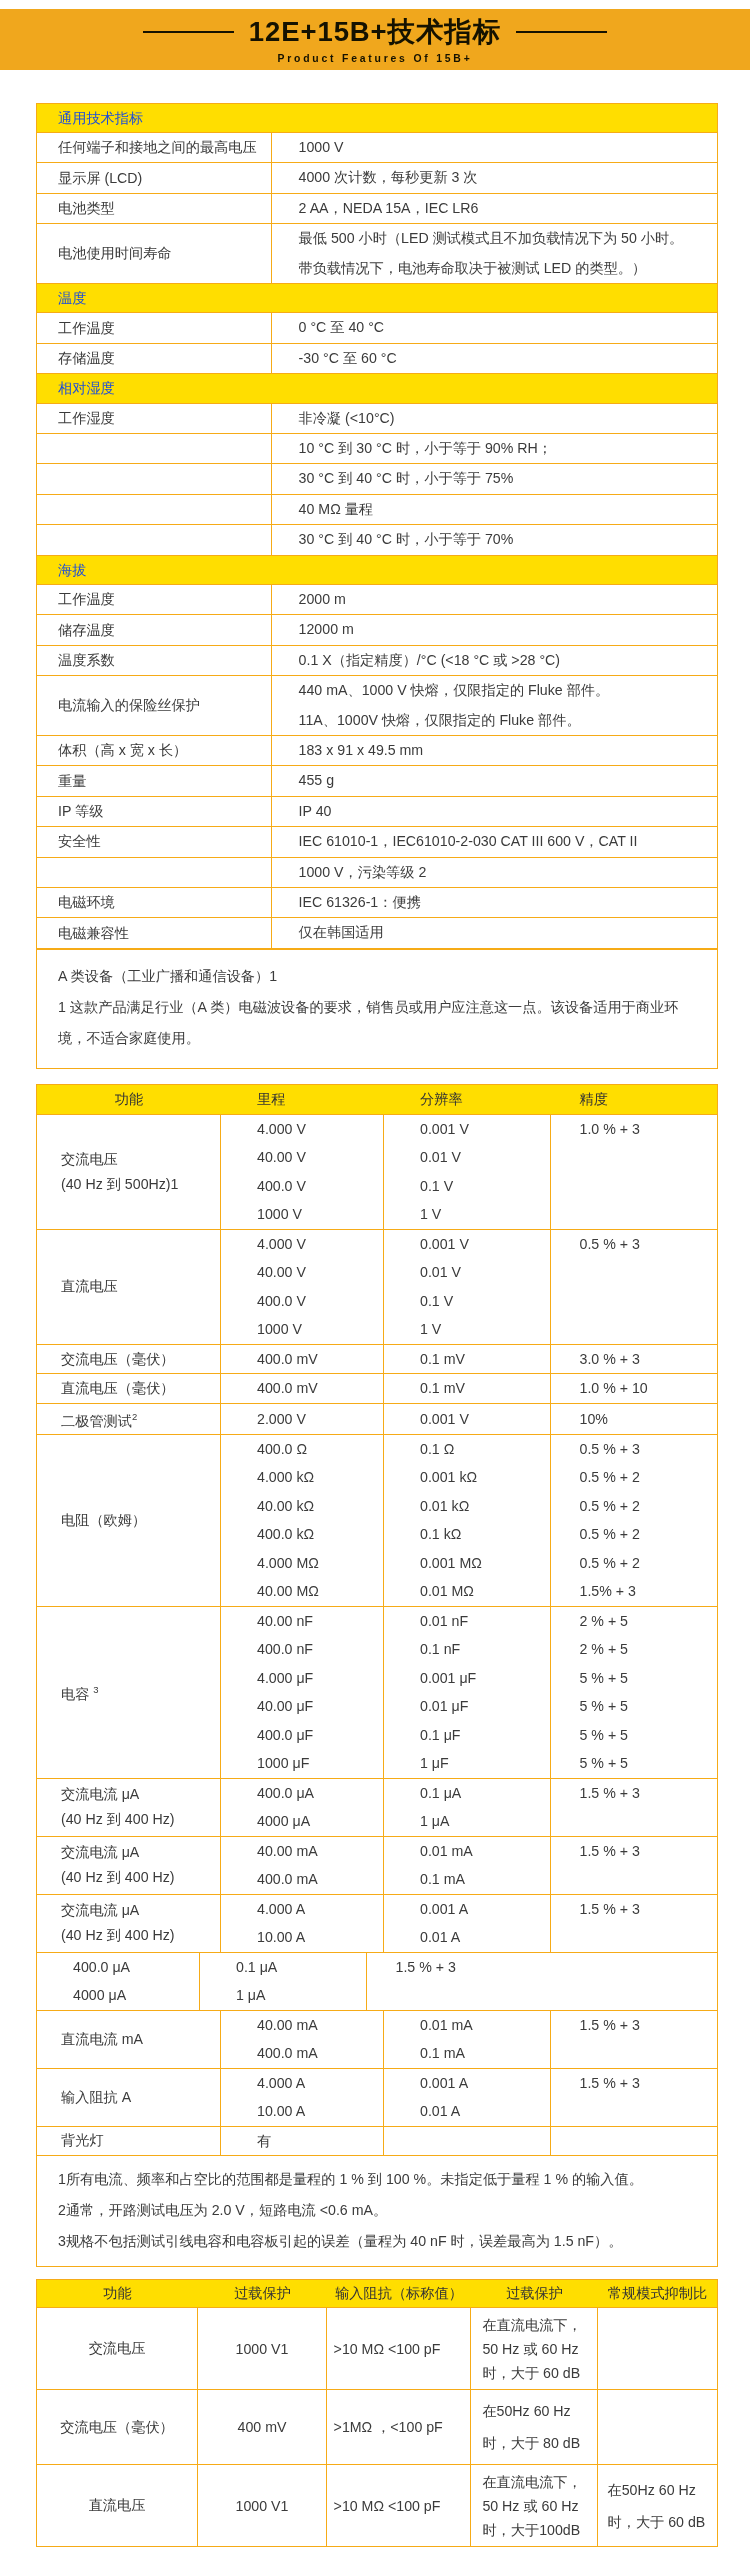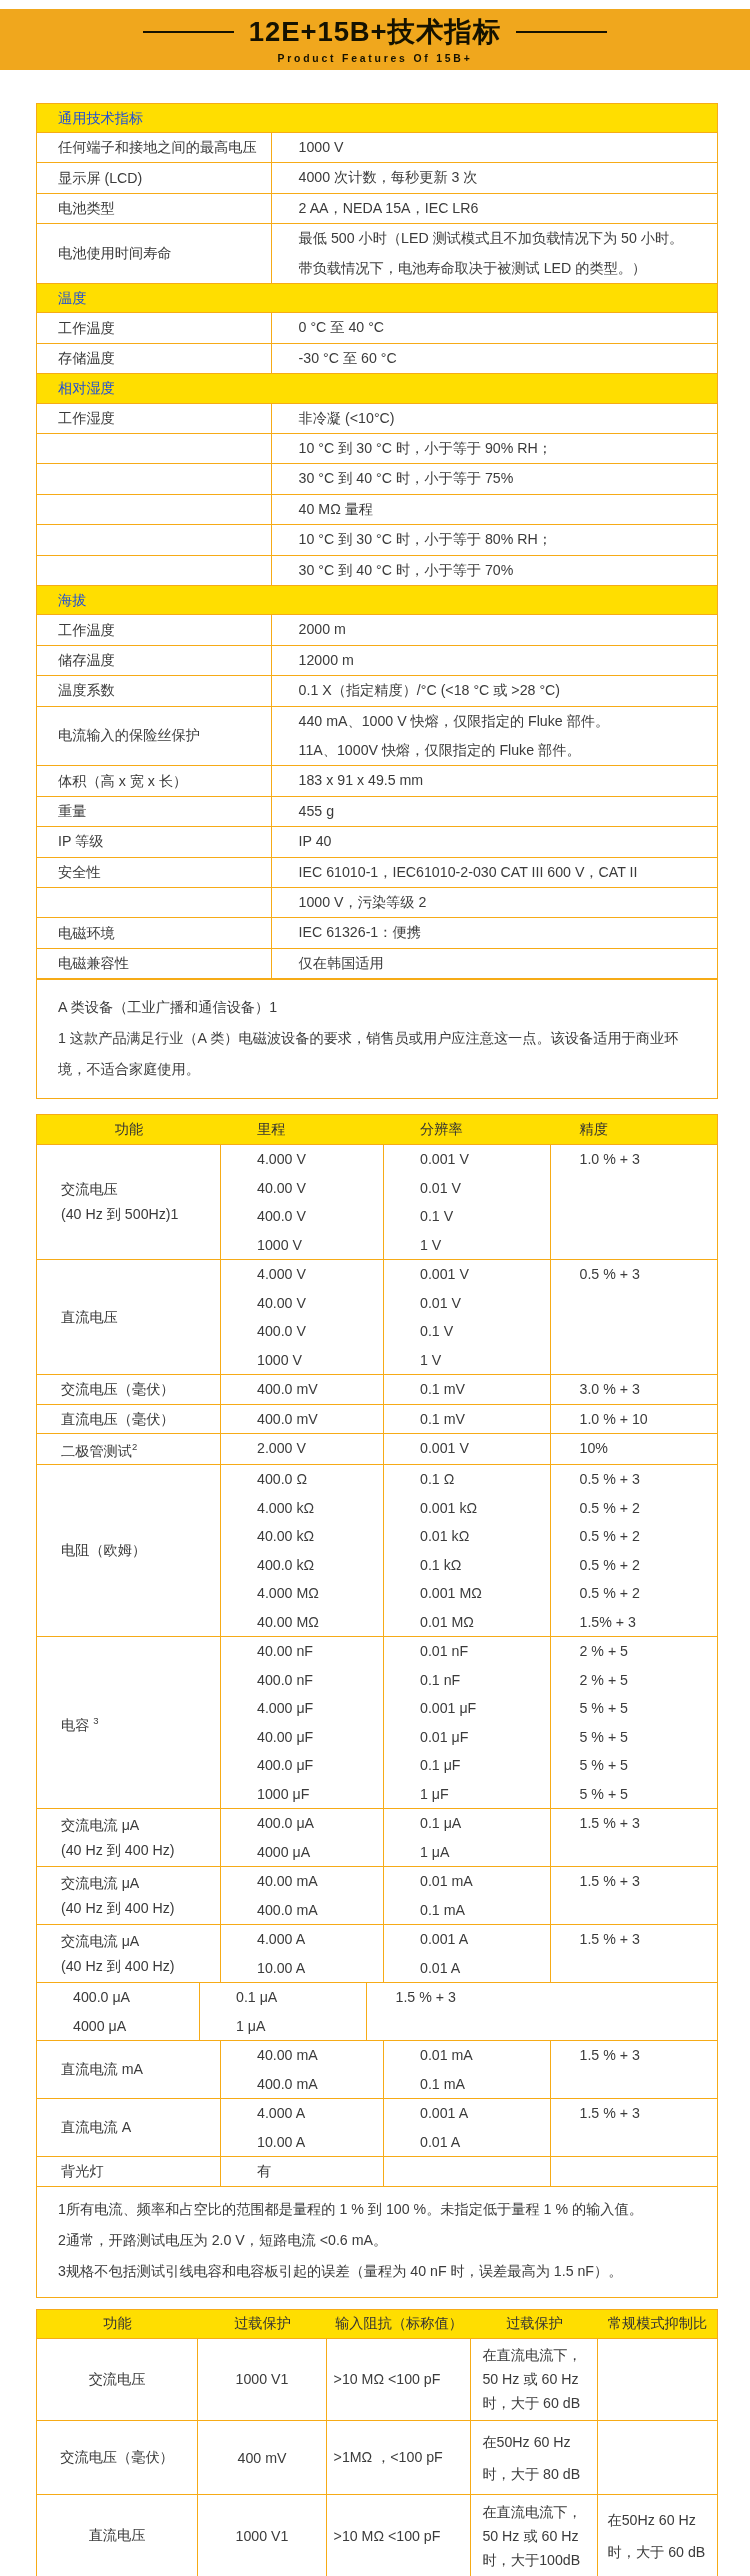--- a/index.html
+++ b/index.html
@@ -66,21 +66,21 @@
   .s-h{height:29.4px;line-height:29.4px;font-weight:500;color:#333;}
   .s-h.c0{text-align:center;}
   .s-h.c1,.s-h.c2{padding-left:36px;}
   .s-h.c3{padding-left:28.5px;}
   .c0{width:184px;flex:none;}
   .c1{width:163px;flex:none;}
   .c2{width:167px;flex:none;}
   .c3{flex:1;}
   .s-row{display:flex;border-bottom:0.9px solid var(--bd);}
   .s-func{border-right:0.9px solid var(--bd);display:flex;flex-direction:column;justify-content:center;padding-left:24px;}
-  .s-col{border-right:0.9px solid var(--bd);display:flex;flex-direction:column;}
+  .s-col{border-right:0.9px solid var(--bd);display:flex;flex-direction:column;justify-content:center;}
   .s-col.c3{border-right:none;}
   .s-col.c1{padding-left:36px;}
   .s-col.c2{padding-left:36px;}
   .s-col.c3{padding-left:28.5px;}
   .s-line{height:28.5px;line-height:28.5px;white-space:nowrap;}
   .fl{line-height:25px;}
   sup{font-size:9.5px;}
   .s-notes{padding:7.6px 21px 9.5px 21px;}
   .s-note-line{line-height:31px;}
   
@@ -176,26 +176,20 @@
     </div>
     <div class="g-row">
       <div class="g-label"></div>
       <div class="g-value">
         <div class="g-line">40 MΩ 量程</div>
       </div>
     </div>
     <div class="g-row">
       <div class="g-label"></div>
       <div class="g-value">
-        <div class="g-line">10 °C 到 30 °C 时，小于等于 80% RH；</div>
-      </div>
-    </div>
-    <div class="g-row">
-      <div class="g-label"></div>
-      <div class="g-value">
         <div class="g-line">30 °C 到 40 °C 时，小于等于 70%</div>
       </div>
     </div>
     <div class="g-section">海拔</div>
     <div class="g-row">
       <div class="g-label">工作温度</div>
       <div class="g-value">
         <div class="g-line">2000 m</div>
       </div>
     </div>
@@ -500,21 +494,21 @@
         <div class="s-line">0.01 mA</div>
         <div class="s-line">0.1 mA</div>
       </div>
       <div class="s-col c3">
         <div class="s-line">1.5 % + 3</div>
         <div class="s-line"></div>
       </div>
     </div>
     <div class="s-row">
       <div class="s-func c0">
-        <div class="fl">直流电流 A</div>
+        <div class="fl">输入阻抗 A</div>
       </div>
       <div class="s-col c1">
         <div class="s-line">4.000 A</div>
         <div class="s-line">10.00 A</div>
       </div>
       <div class="s-col c2">
         <div class="s-line">0.001 A</div>
         <div class="s-line">0.01 A</div>
       </div>
       <div class="s-col c3">

